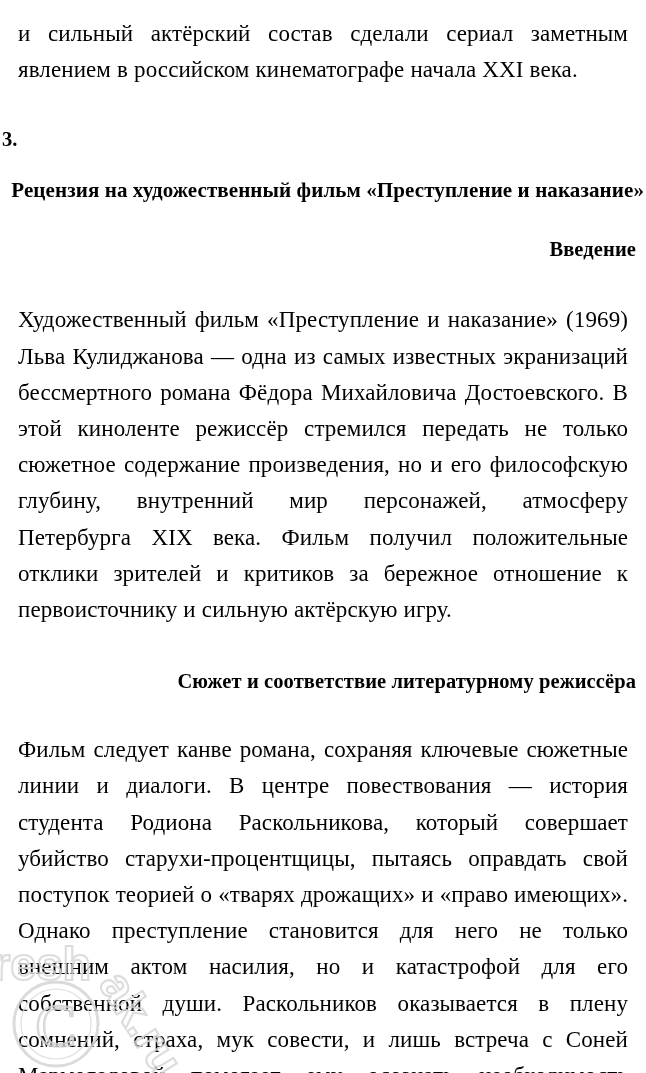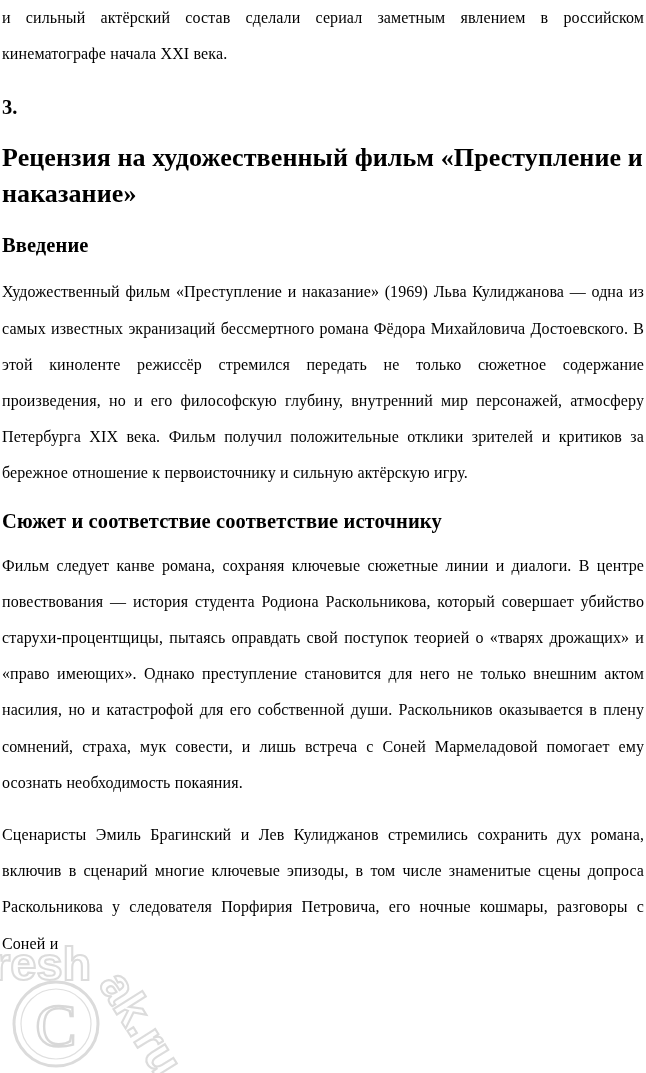--- a/index.html
+++ b/index.html
@@ -37,57 +37,57 @@
   }
   #watermark svg { display: block; overflow: visible; }
 
   
   .doc-content {
     position: relative;
     z-index: 1;
   }
 
   p.body-par {
-    margin: 0;
+    margin: 16px;
     text-align: justify;
     text-justify: inter-word;
-    font-size: 16px;
+    font-size: 23px;
     line-height: 36.2px;
     letter-spacing: 0.1px;
     word-spacing: 0.2px;
   }
 
   p.body-par.last-flow {
     text-align: justify;
   }
 
   .section-number {
     margin: 0;
     font-size: 20.5px;
     line-height: 30px;
     font-weight: bold;
   }
 
   h1.doc-title {
     margin: 0;
-    font-size: 26px;
+    font-size: 21px;
     line-height: 36px;
     font-weight: bold;
-    text-align: left;
+    text-align: right;
     letter-spacing: 0.1px;
   }
   h1.doc-title .title-line-1 { display: block; }
   h1.doc-title .title-line-2 { display: block; }
 
   h2.sub-head {
-    margin: 0;
+    margin: 8px;
     font-size: 20.5px;
     line-height: 34px;
     font-weight: bold;
-    text-align: left;
+    text-align: right;
     letter-spacing: 0.1px;
   }
   .sp-10 { height: 10px; }
   .sp-12 { height: 12px; }
   .sp-16 { height: 16px; }
   .sp-18 { height: 18px; }
   .sp-20 { height: 20px; }
 </style>
 </head>
 <body>
@@ -128,21 +128,21 @@
     <div class="sp-16"></div>
 
     <h2 class="sub-head">Введение</h2>
 
     <div class="sp-12"></div>
 
     <p class="body-par">Художественный фильм «Преступление и наказание» (1969) Льва Кулиджанова — одна из самых известных экранизаций бессмертного романа Фёдора Михайловича Достоевского. В этой киноленте режиссёр стремился передать не только сюжетное содержание произведения, но и его философскую глубину, внутренний мир персонажей, атмосферу Петербурга XIX века. Фильм получил положительные отклики зрителей и критиков за бережное отношение к первоисточнику и сильную актёрскую игру.</p>
 
     <div class="sp-12"></div>
 
-    <h2 class="sub-head">Сюжет и соответствие соответствие источнику</h2>
+    <h2 class="sub-head">Сюжет и соответствие литературному режиссёра</h2>
 
     <div class="sp-10"></div>
 
     <p class="body-par">Фильм следует канве романа, сохраняя ключевые сюжетные линии и диалоги. В центре повествования — история студента Родиона Раскольникова, который совершает убийство старухи-процентщицы, пытаясь оправдать свой поступок теорией о «тварях дрожащих» и «право имеющих». Однако преступление становится для него не только внешним актом насилия, но и катастрофой для его собственной души. Раскольников оказывается в плену сомнений, страха, мук совести, и лишь встреча с Соней Мармеладовой помогает ему осознать необходимость покаяния.</p>
 
     <div class="sp-16"></div>
 
     <p class="body-par last-flow">Сценаристы Эмиль Брагинский и Лев Кулиджанов стремились сохранить дух романа, включив в сценарий многие ключевые эпизоды, в том числе знаменитые сцены допроса Раскольникова у следователя Порфирия Петровича, его ночные кошмары, разговоры с Соней и</p>
 
   </div>

